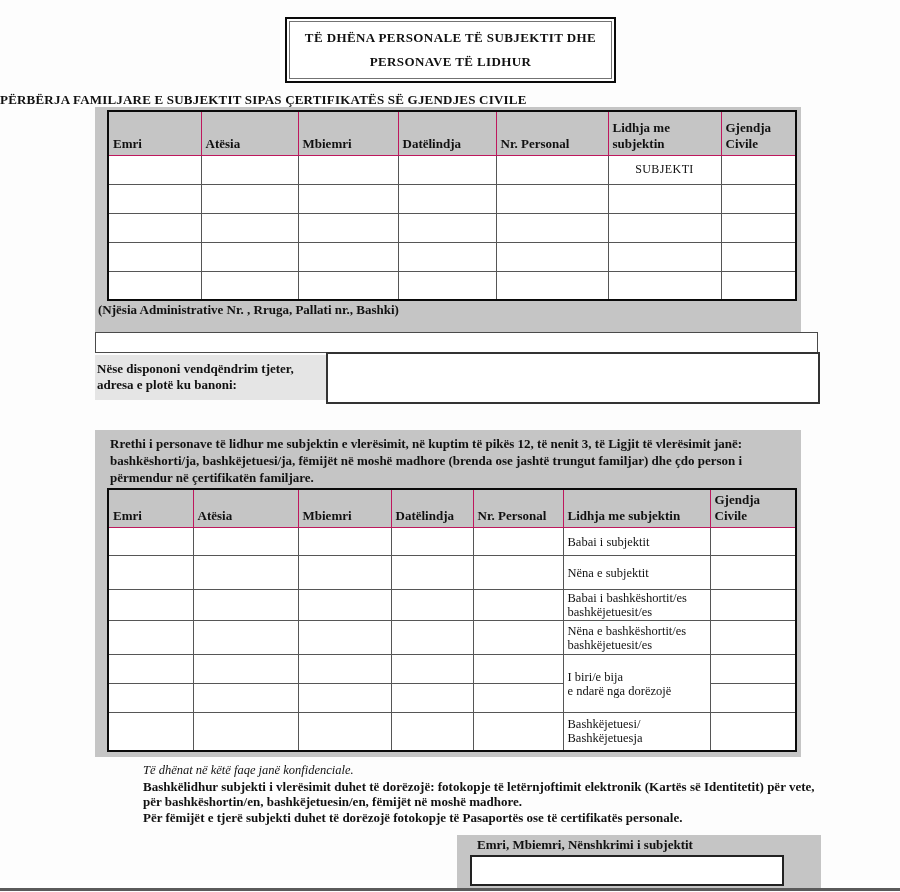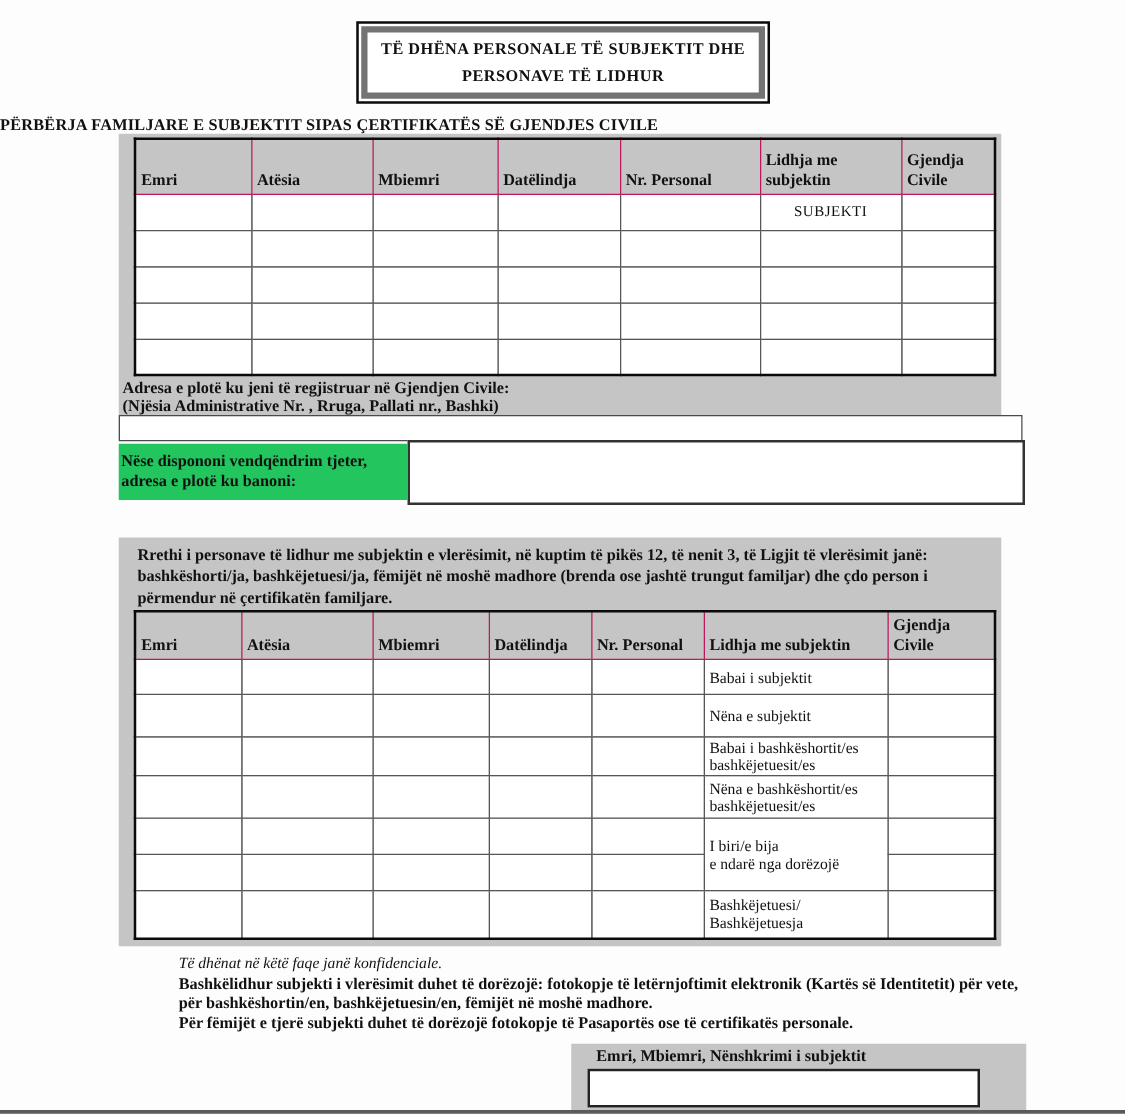--- a/index.html
+++ b/index.html
@@ -2,21 +2,21 @@
 <html><head>
 <meta charset="utf-8">
 <style>
   html,body{margin:0;padding:0;background:#fff;}
   #page{position:relative;width:900px;height:892px;background:#fdfdfd;overflow:hidden;
         font-family:"Liberation Serif","DejaVu Serif",serif;color:#111;}
 
   
   .title-box{position:absolute;left:285px;top:17px;width:331px;height:66px;
              border:2px solid #0a0a0a;padding:2px;background:#fff;box-sizing:border-box;}
-  .title-inner{border:5px solid #737373;width:100%;height:100%;box-sizing:border-box;
+  .title-inner{border:1px solid #737373;width:100%;height:100%;box-sizing:border-box;
                display:flex;flex-direction:column;justify-content:space-evenly;align-items:center;}
   .title-line{font-weight:bold;font-size:13px;letter-spacing:.4px;white-space:nowrap;}
 
   .subtitle{position:absolute;left:0;top:92px;width:900px;
             font-weight:bold;font-size:13px;letter-spacing:.2px;}
 
   .panel{position:absolute;background:#c5c5c5;}
   #panel1{left:95px;top:107px;width:706px;height:245px;}
   #panel2{left:95px;top:430px;width:706px;height:327px;}
 
@@ -31,21 +31,21 @@
   #table1 td.subject-cell{text-align:center;font-size:12px;letter-spacing:.4px;}
   #table2{left:107px;top:488px;width:688px;}
   #table2 tr.hdr{height:38px;}
   .rh28{height:28px;margin-left:28px;} .rh34{height:34px;} .rh31{height:31px;} .rh29{height:29px;border-radius:10px;} .rh38{height:38px;}
   .rel{line-height:14px;font-size:12.5px;}
 
   .addr-label{position:absolute;left:98px;top:302px;font-weight:bold;font-size:13px;line-height:15px;}
   .strip-input{position:absolute;left:95px;top:332px;width:721px;height:19px;
                background:#fff;border:1px solid #4a4a4a;}
 
-  .res-label{position:absolute;left:95px;top:355px;width:231px;height:45px;background:#22c55e;
+  .res-label{position:absolute;left:95px;top:355px;width:231px;height:45px;background:#e5e5e5;
              box-sizing:border-box;font-weight:bold;font-size:13px;line-height:16px;padding:6px 2px 0 2px;}
   .res-input{position:absolute;left:326px;top:352px;width:490px;height:48px;
              background:#fff;border:2px solid #333;}
 
   .intro{position:absolute;left:110px;top:435px;width:682px;font-weight:bold;
          font-size:13px;line-height:17px;}
 
   .notes{position:absolute;left:143px;top:763px;width:672px;font-size:13px;line-height:15.5px;}
   .notes .conf{font-style:italic;font-weight:normal;font-size:12.5px;}
   .notes .bold{font-weight:bold;}
@@ -135,21 +135,20 @@
           <td></td>
           <td></td>
           <td></td>
           <td></td>
           <td></td>
     </tr>
   </tbody>
     </table>
 
   <div class="addr-label">
-    <div>Adresa e plotë ku jeni të regjistruar në Gjendjen Civile:</div>
     <div>(Njësia Administrative Nr. , Rruga, Pallati nr., Bashki)</div>
   </div>
   <div class="strip-input"></div>
 
   <div class="res-label">
     <div>Nëse dispononi vendqëndrim tjeter,</div>
     <div>adresa e plotë ku banoni:</div>
   </div>
   <div class="res-input"></div>
 

